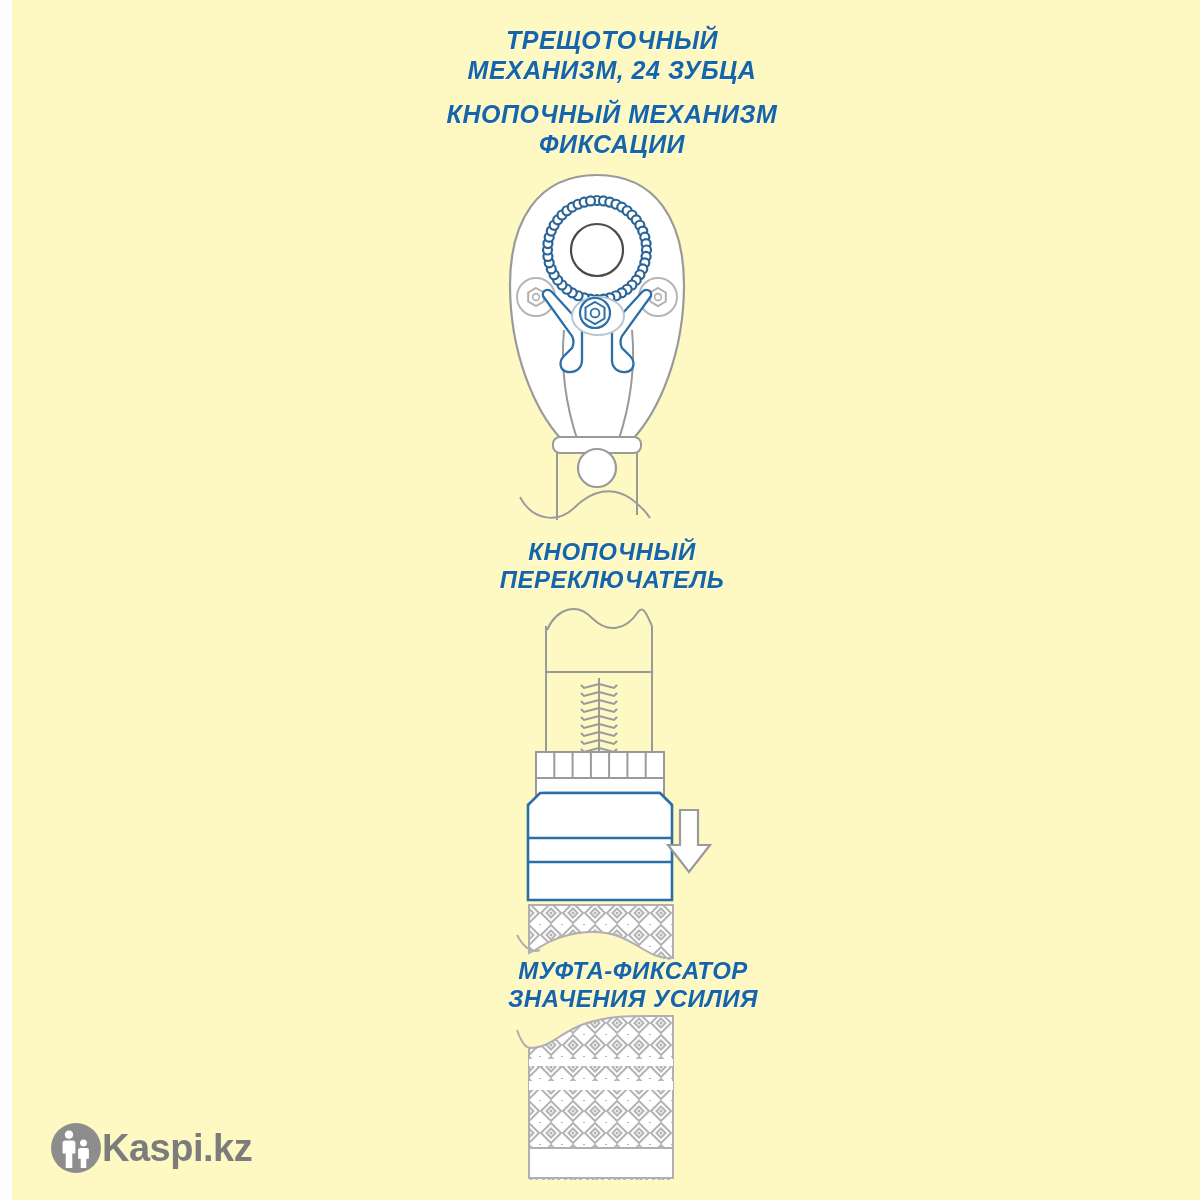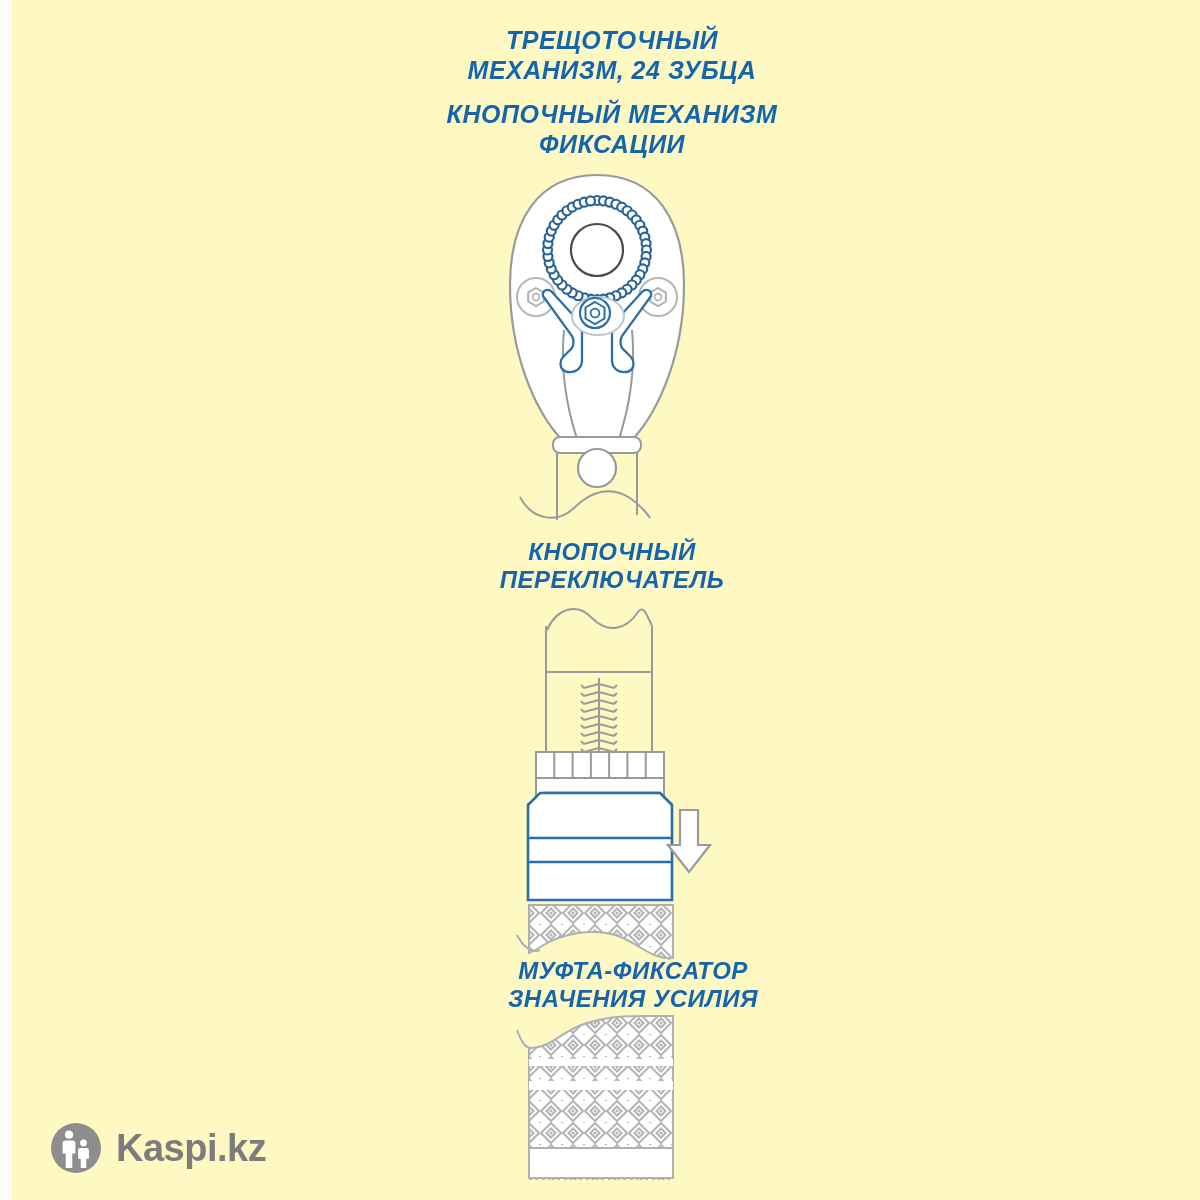--- a/index.html
+++ b/index.html
@@ -48,21 +48,20 @@
   #callout-button    { top: 100px; font-size: 25px; }
   #callout-selector  { top: 538px; font-size: 24px; }
   #callout-collar    { top: 957px; font-size: 24px; padding-left: 21px; }
 
   .logo {
     position: absolute;
     left: 38px;
     bottom: 26px;
     display: flex;
     align-items: center;
-    gap: 14px;
   }
   .logo-mark {
     width: 52px;
     height: 52px;
     flex: 0 0 52px;
   }
   .logo-text {
     font-family: "Liberation Sans", sans-serif;
     font-weight: bold;
     font-size: 38px;

